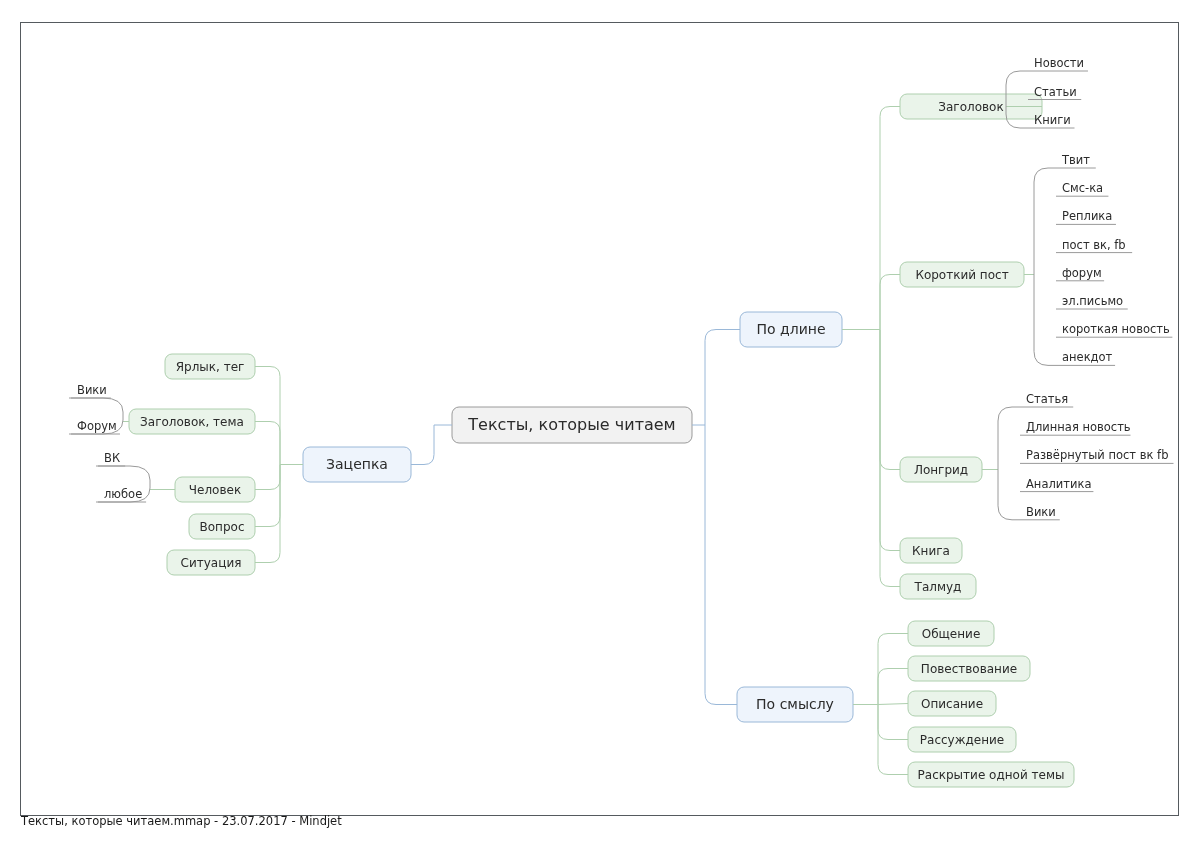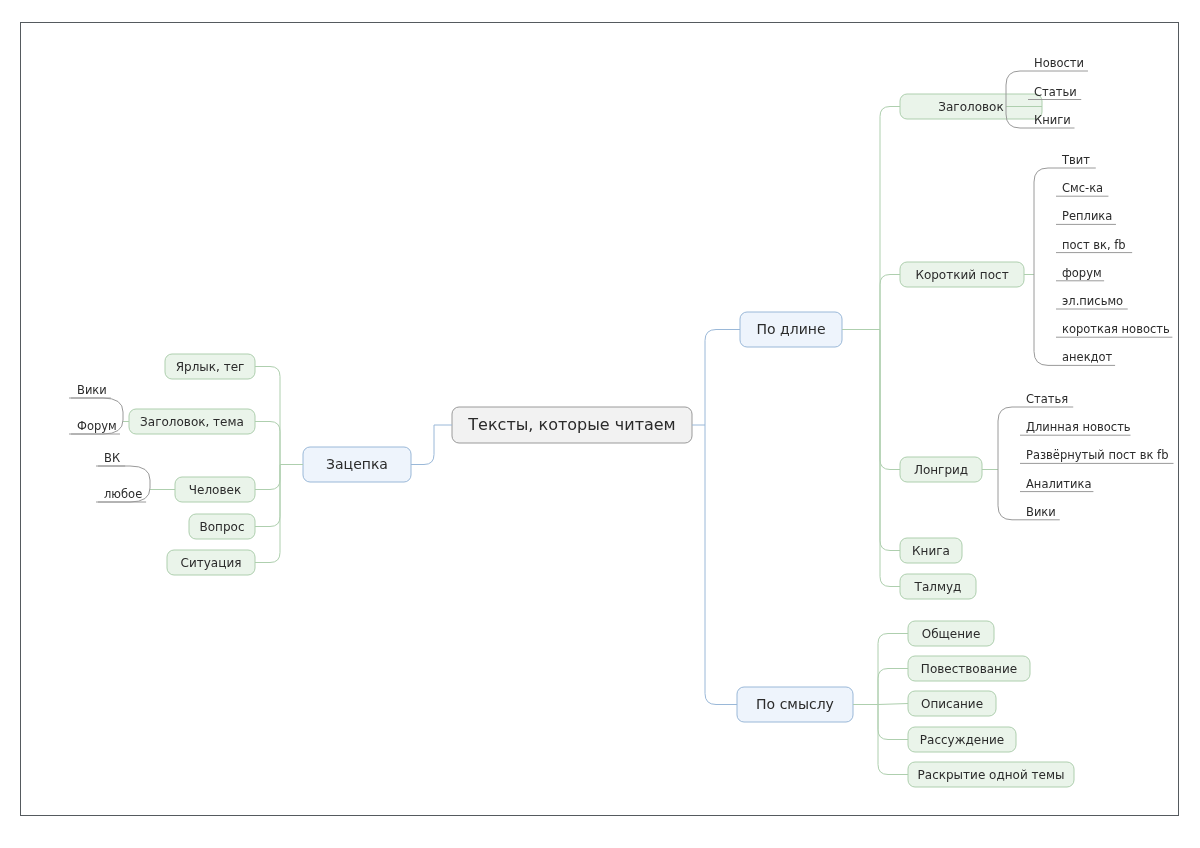--- a/index.html
+++ b/index.html
@@ -163,13 +163,14 @@
         <rect x="908" y="727" width="108" height="25" rx="7" ry="7" fill="#eaf4ea" stroke="#aecfae" stroke-width="1" class="node-rect"></rect>
         <text x="962" y="740" text-anchor="middle" font-size="12" class="node-text">Рассуждение</text>
       </g>
       <path d="M 853 704.5 L 878 704.5 M 878 704.5 L 878 729.5 Q 878 739.5 888 739.5 L 908 739.5" stroke="#aecfae" stroke-width="1" fill="none" class="conn"></path>
       <g>
         <rect x="908" y="762" width="166" height="25" rx="7" ry="7" fill="#eaf4ea" stroke="#aecfae" stroke-width="1" class="node-rect"></rect>
         <text x="991" y="775" text-anchor="middle" font-size="12" class="node-text">Раскрытие одной темы</text>
       </g>
       <path d="M 853 704.5 L 878 704.5 M 878 704.5 L 878 764.5 Q 878 774.5 888 774.5 L 908 774.5" stroke="#aecfae" stroke-width="1" fill="none" class="conn"></path>
     </svg>
+  <div id="footer">Тексты, которые читаем.mmap - 23.07.2017 - Mindjet</div>
 </div>
 
 </body></html>

